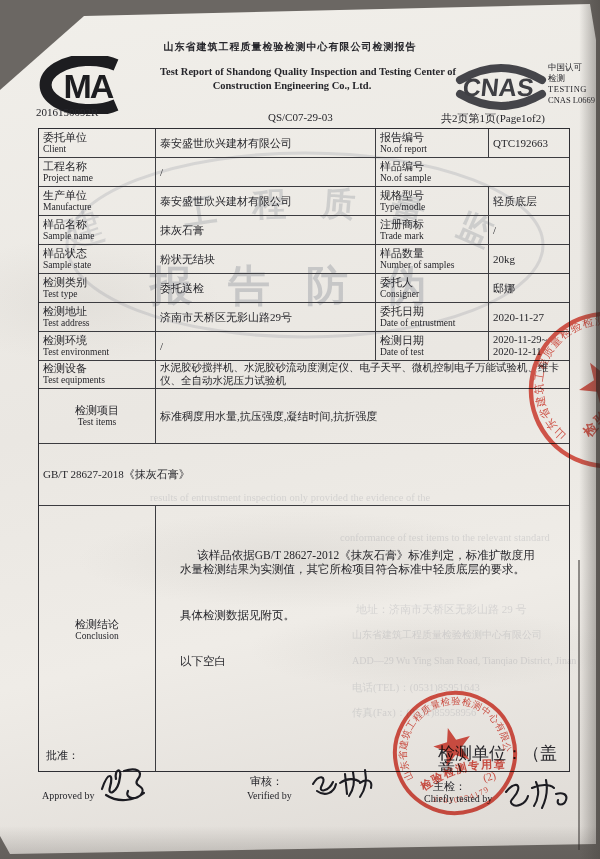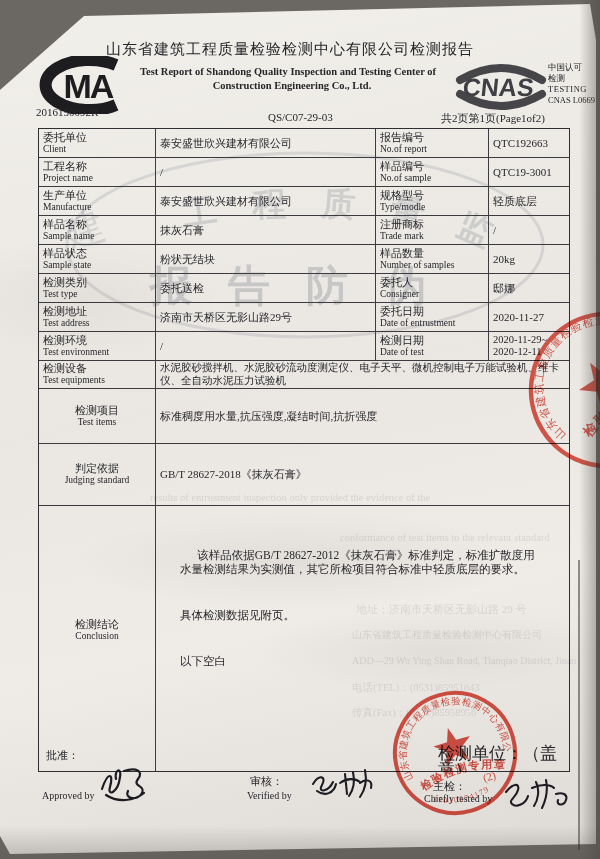--- a/index.html
+++ b/index.html
@@ -15,21 +15,21 @@
     background:
       radial-gradient(ellipse 320px 70px at 300px 560px, rgba(150,145,140,0.14), transparent 70%),
       radial-gradient(ellipse 260px 60px at 430px 650px, rgba(150,145,140,0.12), transparent 70%),
       radial-gradient(ellipse 200px 90px at 80px 300px, rgba(160,155,148,0.12), transparent 70%),
       linear-gradient(168deg,#f1efea 0%,#eae7e2 45%,#efece7 70%,#ddd9d4 100%);
   }
   .abs{position:absolute}
   .nw{white-space:nowrap}
 
   
-  .title-cn{font-size:15px;font-weight:normal;letter-spacing:1px}
+  .title-cn{font-size:10px;font-weight:bold;letter-spacing:1px}
   .title-en{font-size:10.5px;font-weight:bold}
   .small{font-size:11px}
 
   
   #rep-table{
     position:absolute;left:38px;top:128px;width:532px;
     border:1.6px solid #2e2e33;box-sizing:border-box;
   }
   .trow{display:flex;border-bottom:1px solid #3c3c40;box-sizing:border-box}
   .trow:last-child{border-bottom:none}
@@ -85,21 +85,21 @@
 <div class="ghost" style="left:352px;top:681px;font-size:10.5px">电话(TEL)：(0531)85951643</div>
 <div class="ghost" style="left:352px;top:706px;font-size:10.5px">传真(Fax)：(0531)85958956</div>
 
 <svg class="abs" style="left:28px;top:56px" width="112" height="58">
   <path d="M 88,9 A 44,25 0 1 0 88,49" fill="none" stroke="#1d1d20" stroke-width="12"></path>
   <text x="60" y="42" text-anchor="middle" font-family="Liberation Sans, sans-serif" font-size="34" font-weight="bold" fill="#1d1d20" letter-spacing="-2">MA</text>
 </svg>
 <div class="abs small" style="left:36px;top:106px">2016150092R</div>
 
 <div class="abs title-cn nw" style="left:290px;top:40px;transform:translateX(-50%)">山东省建筑工程质量检验检测中心有限公司检测报告</div>
-<div class="abs title-en nw" style="left:288px;top:66px;transform:translateX(-50%)">Test Report of Shandong Quality Inspection and Testing Center of</div>
+<div class="abs title-en nw" style="left:308px;top:66px;transform:translateX(-50%)">Test Report of Shandong Quality Inspection and Testing Center of</div>
 <div class="abs title-en nw" style="left:292px;top:80px;transform:translateX(-50%)">Construction Engineering Co., Ltd.</div>
 
 <svg class="abs" style="left:452px;top:62px" width="98" height="52">
   <path d="M 8,18 Q 49,-6 90,18" fill="none" stroke="#45454a" stroke-width="8" stroke-linecap="round"></path>
   <path d="M 8,32 Q 49,56 90,32" fill="none" stroke="#45454a" stroke-width="8" stroke-linecap="round"></path>
   <text x="49" y="34" text-anchor="middle" font-family="Liberation Sans, sans-serif" font-size="25" font-weight="bold" fill="#3f3f44" transform="skewX(-6)">CNAS</text>
 </svg>
 <div class="abs" style="left:548px;top:62px;font-size:8.5px;line-height:11px">
   <div>中国认可</div>
   <div>检测</div>
@@ -128,21 +128,20 @@
   <div class="trow" style="height:29px">
     <div class="cell c1">
         <div class="lcn">工程名称</div>
         <div class="len">Project name</div>
       </div>
     <div class="cell c2 val">/</div>
     <div class="cell c3">
         <div class="lcn">样品编号</div>
         <div class="len">No.of sample</div>
       </div>
-    <div class="cell c4 val">QTC19-3001</div>
   </div>
 
   <div class="trow" style="height:29px">
     <div class="cell c1">
         <div class="lcn">生产单位</div>
         <div class="len">Manufacture</div>
       </div>
     <div class="cell c2 val">泰安盛世欣兴建材有限公司</div>
     <div class="cell c3">
         <div class="lcn">规格型号</div>
@@ -229,24 +228,20 @@
 
   <div class="trow" style="height:55px">
     <div class="cell c1 labc">
         <div class="lcn">检测项目</div>
         <div class="len">Test items</div>
       </div>
     <div class="cell c4 val">标准稠度用水量,抗压强度,凝结时间,抗折强度</div>
   </div>
 
   <div class="trow" style="height:62px">
-    <div class="cell c1 labc">
-        <div class="lcn">判定依据</div>
-        <div class="len">Judging standard</div>
-      </div>
     <div class="cell c4 val">GB/T 28627-2018《抹灰石膏》</div>
   </div>
 
   <div class="trow" style="height:265px">
     <div class="cell c1 labc conc-lab">
         <div class="lcn">检测结论</div>
         <div class="len">Conclusion</div>
       </div>
     <div class="cell c4 concell">
       <p class="indent">该样品依据GB/T 28627-2012《抹灰石膏》标准判定，标准扩散度用水量检测结果为实测值，其它所检项目符合标准中轻质底层的要求。</p>

